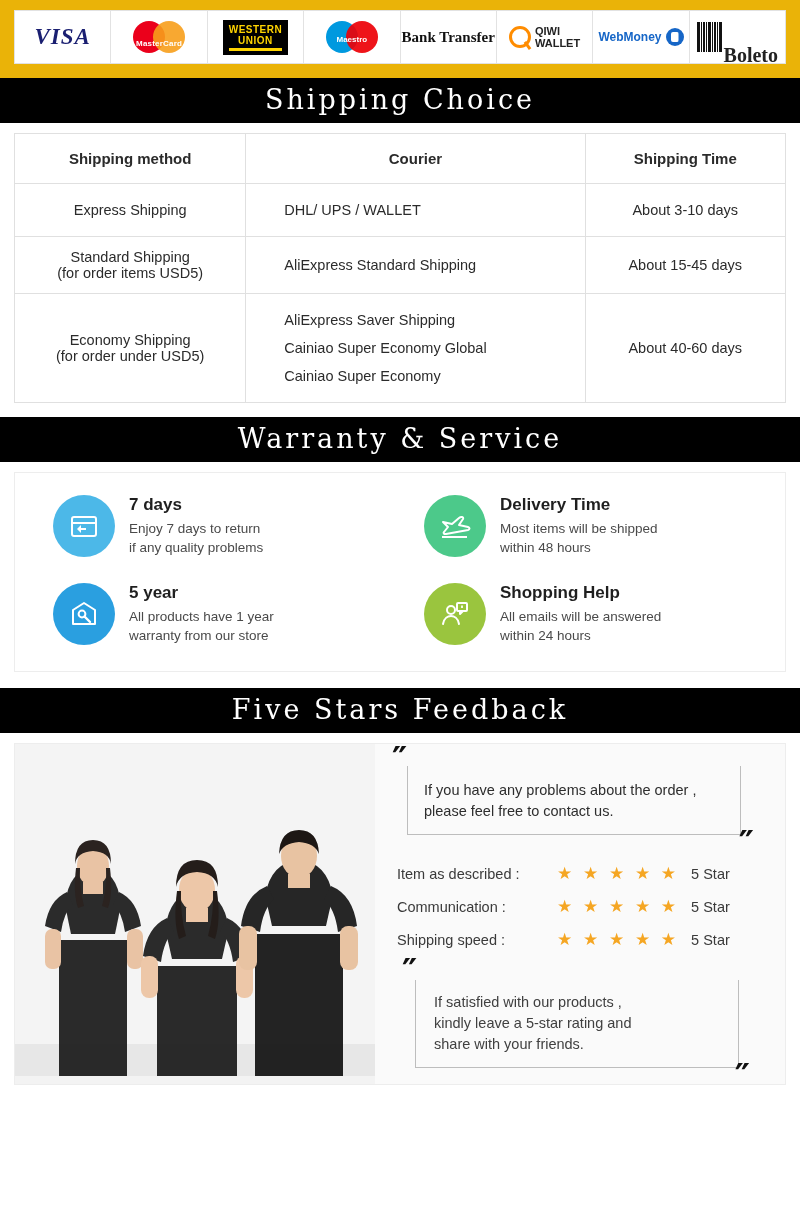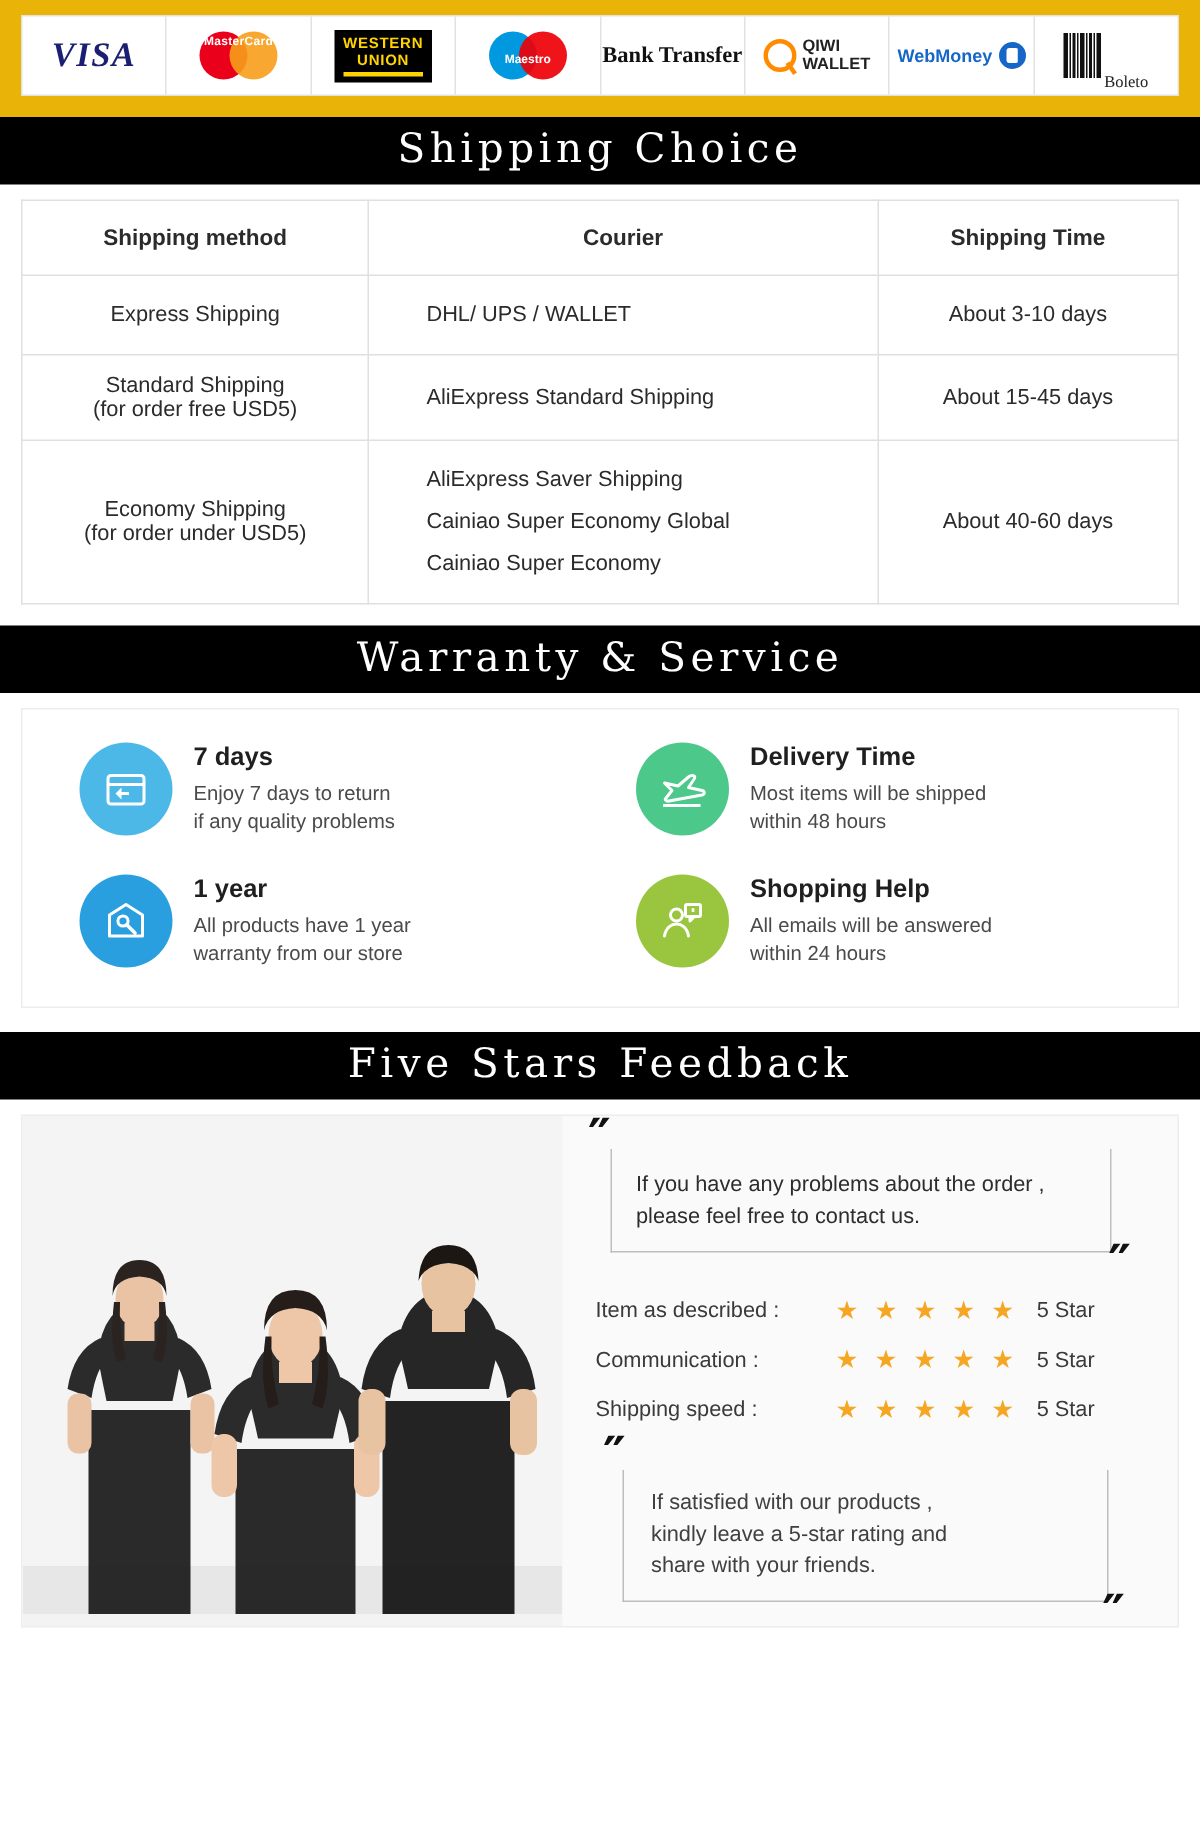--- a/index.html
+++ b/index.html
@@ -53,21 +53,21 @@
     color: #1a1f71;
     letter-spacing: 1px;
   }
   .mc-wrap { position: relative; width: 52px; height: 32px; }
   .mc-wrap .c1, .mc-wrap .c2 {
     position: absolute; top: 0; width: 32px; height: 32px; border-radius: 50%;
   }
   .mc-wrap .c1 { left: 0; background: #eb001b; }
   .mc-wrap .c2 { left: 20px; background: #f79e1b; opacity: .9; }
   .mc-wrap .mc-text {
-    position: absolute; width: 100%; top: 2px; text-align: center;
+    position: absolute; width: 100%; top: 18px; text-align: center;
     font-size: 8px; font-weight: bold; color: #fff; z-index: 3; letter-spacing: .2px;
   }
 
   .wu {
     background: #000; color: #ffd400; font-weight: bold;
     font-size: 10px; line-height: 11px; text-align: center;
     padding: 4px 6px; letter-spacing: .5px;
   }
   .wu .bar { display:block; background:#ffd400; height:3px; margin-top:2px; }
 
@@ -109,21 +109,21 @@
     border-radius:2px;
   }
 
   .boleto { display:flex; align-items:center; }
   .boleto .bars {
     display:flex; align-items:flex-end; height:30px; gap:1px; margin-right:2px;
   }
   .boleto .bars i { display:block; width:2px; height:30px; background:#111; }
   .boleto .bars i.thin { width:1px; }
   .boleto .bars i.thick { width:3px; }
-  .boleto .b-text { font-family:"Liberation Serif", serif; font-size:11px; font-weight:normal;margin-top:36px; }
+  .boleto .b-text { font-family:"Liberation Serif", serif; font-size:20px; font-weight:bold;margin-top:36px; }
 
   
   .ship-wrap { padding: 10px 14px 14px 14px; }
   table.ship {
     width: 100%;
     border-collapse: collapse;
     border: 1px solid #e0e0e0;
   }
   table.ship th, table.ship td {
     border: 1px solid #e0e0e0;
@@ -313,21 +313,21 @@
             <span>Express Shipping</span>
           </td>
           <td class="left-courier">
             <div class="line">DHL/ UPS / WALLET</div>
           </td>
           <td>About 3-10 days</td>
         </tr>
         <tr>
           <td>
             <span>Standard Shipping</span>
-            <span class="sub">(for order free USD5)</span>
+            <span class="sub">(for order items USD5)</span>
           </td>
           <td class="left-courier">
             <div class="line">AliExpress Standard Shipping</div>
           </td>
           <td>About 15-45 days</td>
         </tr>
         <tr>
           <td>
             <span>Economy Shipping</span>
             <span class="sub">(for order under USD5)</span>
@@ -383,21 +383,21 @@
 
       <div class="w-item">
         <div class="w-icon" style="background:#2a9fe0">
           <svg width="34" height="34" viewBox="0 0 34 34">
             <path d="M6 13 L17 6 L28 13 V27 H6 Z" fill="none" stroke="#fff" stroke-width="2" stroke-linejoin="round"></path>
             <circle cx="15" cy="17" r="3.4" fill="none" stroke="#fff" stroke-width="2"></circle>
             <line x1="17.5" y1="19.5" x2="23" y2="25" stroke="#fff" stroke-width="2.4" stroke-linecap="round"></line>
           </svg>
         </div>
         <div class="w-text">
-          <div class="w-title">1 year</div>
+          <div class="w-title">5 year</div>
           <div class="w-desc">
             <span>All products have 1 year</span><br>
             <span>warranty from our store</span>
           </div>
         </div>
       </div>
 
       <div class="w-item">
         <div class="w-icon" style="background:#9ac53e">
           <svg width="34" height="34" viewBox="0 0 34 34">

